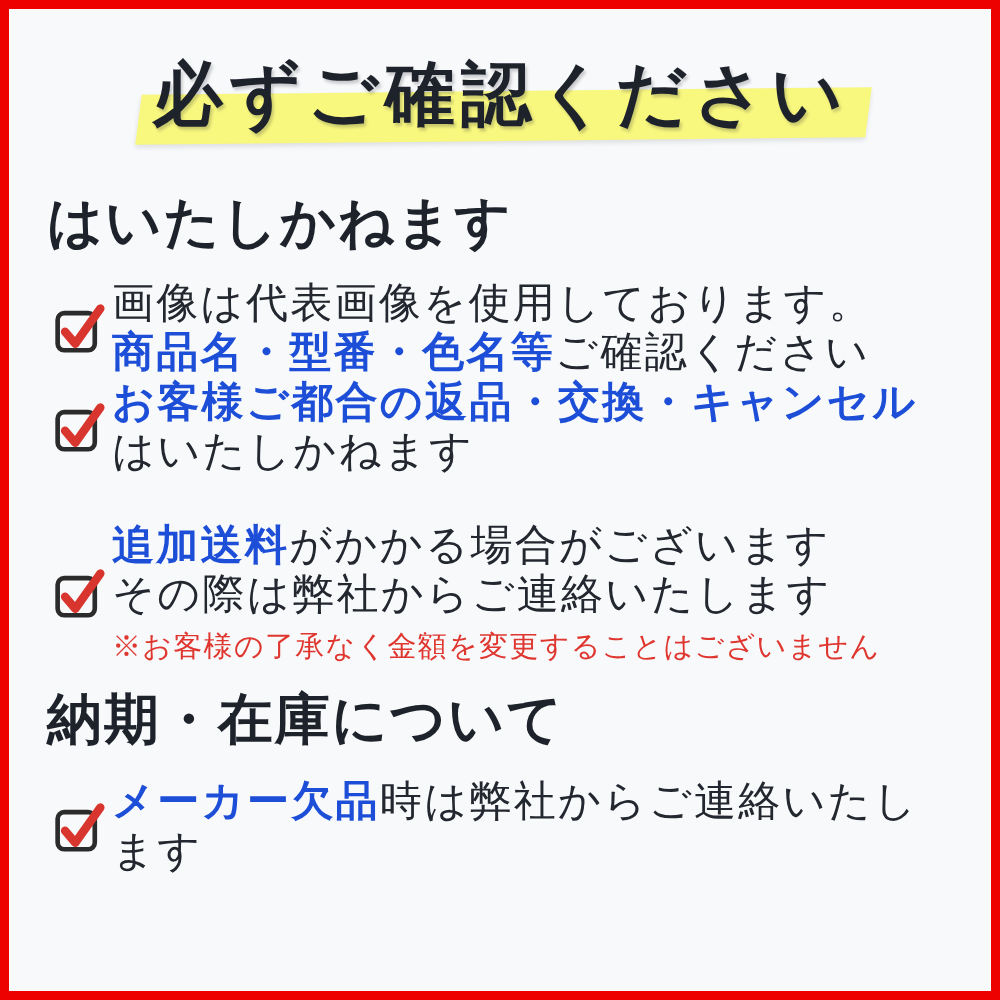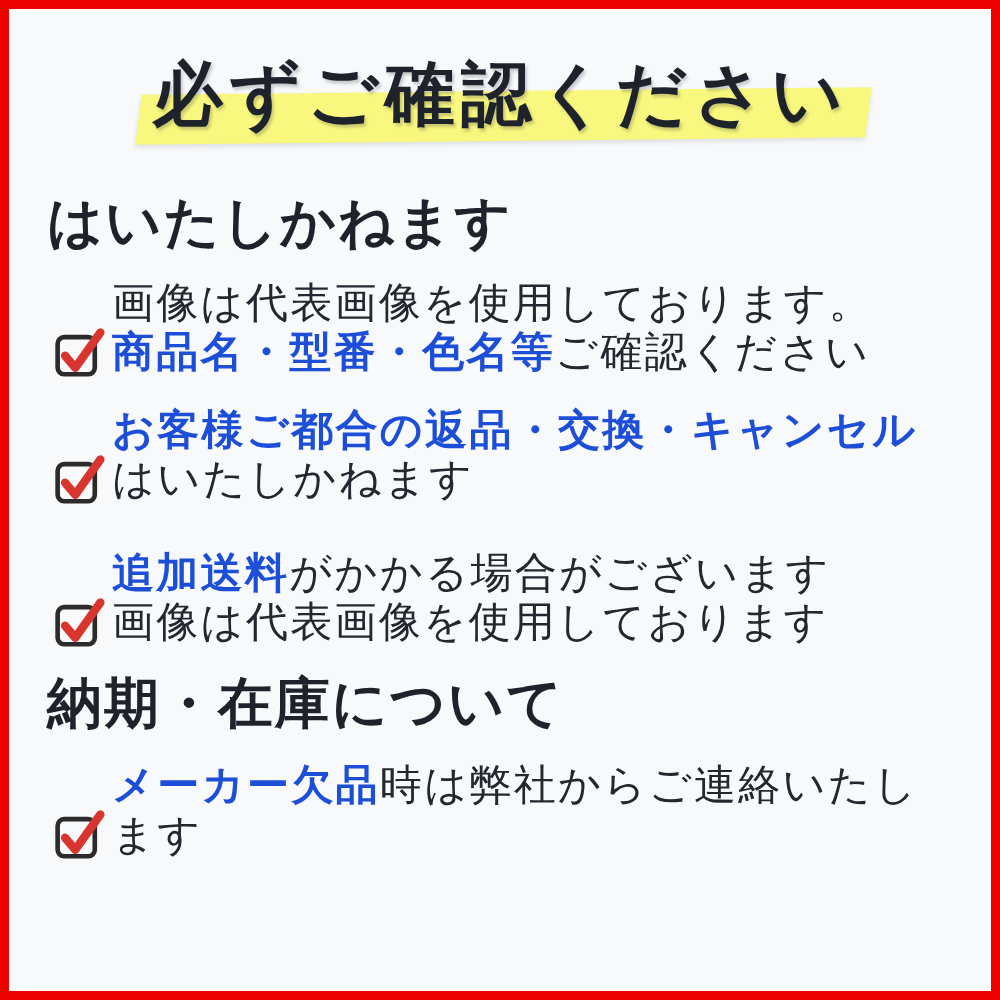--- a/index.html
+++ b/index.html
@@ -50,25 +50,25 @@
     letter-spacing: 0.035em;
     color: #1d222b;
     line-height: 1.15;
     margin: 50px 0 0 6px;
   }
   .section-heading.second { margin-top: 24px; }
 
   
   .item {
     display: flex;
-    align-items: flex-end;
+    align-items: center;
     margin-left: 12px;
   }
   .item.i1 { margin-top: 24px; }
-  .item.i2 { margin-top: 28px; }
+  .item.i2 { }
   .item.i3 { margin-top: 44px; }
   .item.i4 { margin-top: 20px; }
   .item.i5 { margin-top: 26px; }
 
   .checkbox {
     flex: none;
     width: 52px;
     height: 52px;
     margin: 0 7px 0 0;
   }
@@ -123,21 +123,22 @@
     </div>
   </div>
 
   <div class="item i3">
     <svg class="checkbox" viewBox="0 0 56 56" aria-hidden="true">
       <rect x="5" y="12" width="40" height="40" rx="7" fill="none" stroke="#2b2b2b" stroke-width="5"></rect>
       <path d="M13 32 L24 45 L51 7" fill="none" stroke="#d8352e" stroke-width="9" stroke-linecap="round" stroke-linejoin="round"></path>
     </svg>
     <div class="item-text">
       <div><span class="red">追加送料</span><span>がかかる場合がございます</span></div>
-      <div><span>画像は代表画像を使用しております</span></div>
+      <div><span>その際は弊社からご連絡いたします</span></div>
+      <div class="note">※お客様の了承なく金額を変更することはございません</div>
     </div>
   </div>
 
   <div class="section-heading second">納期・在庫について</div>
 
 
   <div class="item i5">
     <svg class="checkbox" viewBox="0 0 56 56" aria-hidden="true">
       <rect x="5" y="12" width="40" height="40" rx="7" fill="none" stroke="#2b2b2b" stroke-width="5"></rect>
       <path d="M13 32 L24 45 L51 7" fill="none" stroke="#d8352e" stroke-width="9" stroke-linecap="round" stroke-linejoin="round"></path>

